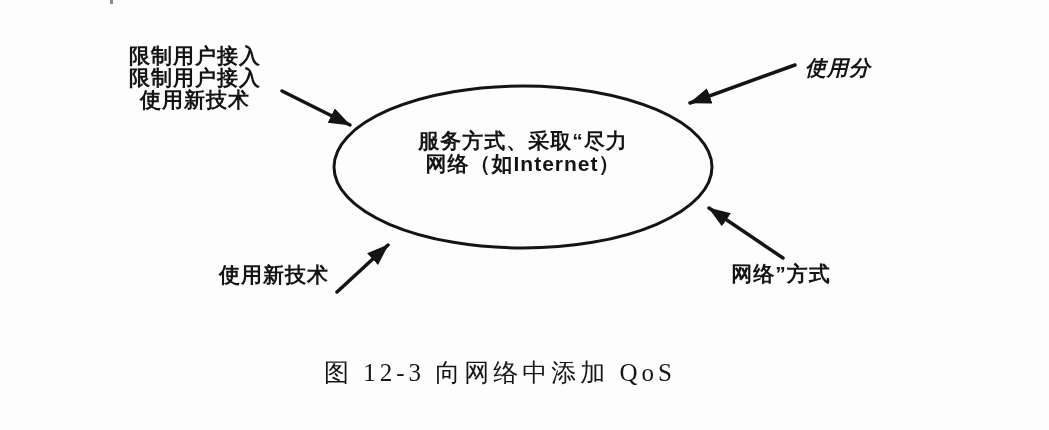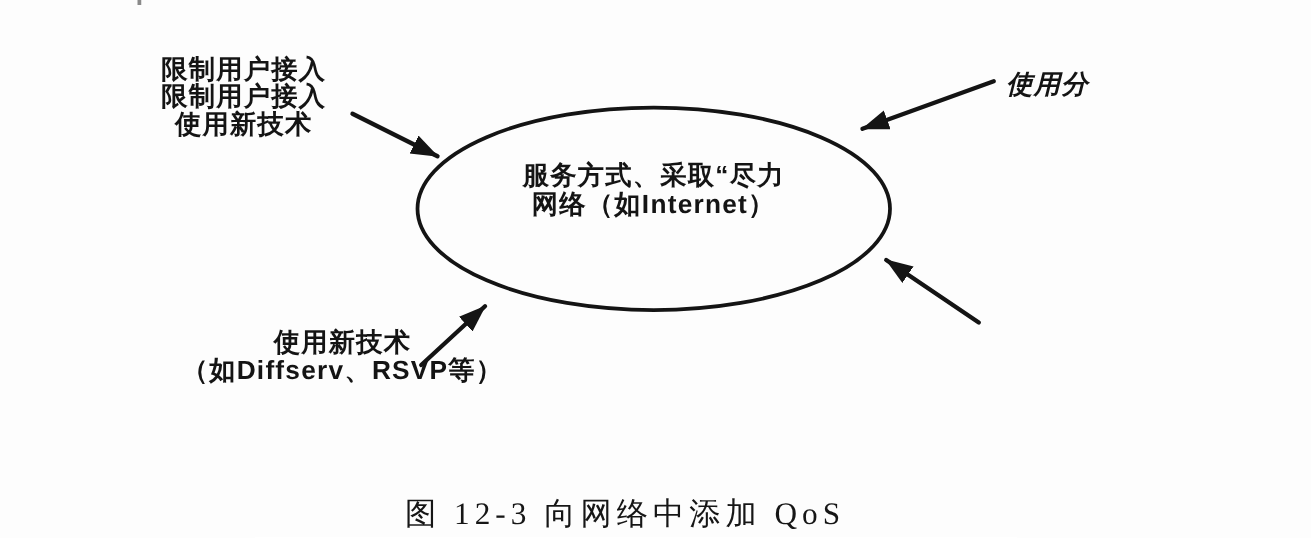--- a/index.html
+++ b/index.html
@@ -34,21 +34,21 @@
     white-space: nowrap;
     color: #141414;
   }
   .label div { white-space: nowrap; }
   .center-label {
     line-height: 23px;
   }
   .caption {
     position: absolute;
     left: 500px;
-    top: 394px;
+    top: 356px;
     transform: translateX(-50%);
     font-family: "Liberation Serif", serif;
     font-size: 25px;
     font-weight: 500;
     letter-spacing: 4px;
     white-space: nowrap;
     color: #161616;
   }
   .scan-artifact {
     position: absolute;
@@ -92,23 +92,23 @@
     <div>限制用户接入</div>
     <div>使用新技术</div>
   </div>
 
   <div class="label" style="left:838px; top:57px;font-style:italic;">
     <div>使用分</div>
   </div>
 
   <div class="label" style="left:274px; top:264px;">
     <div>使用新技术</div>
-    <div>（如Diffserv、RSVP等）</div>
   </div>
 
   <div class="label" style="left:781px; top:263px;">
+    <div>网络”方式</div>
   </div>
 
   <div class="caption">图 12-3  向网络中添加 QoS</div>
 
   <div class="scan-artifact"></div>
 
 </div>
 
 </body></html>

